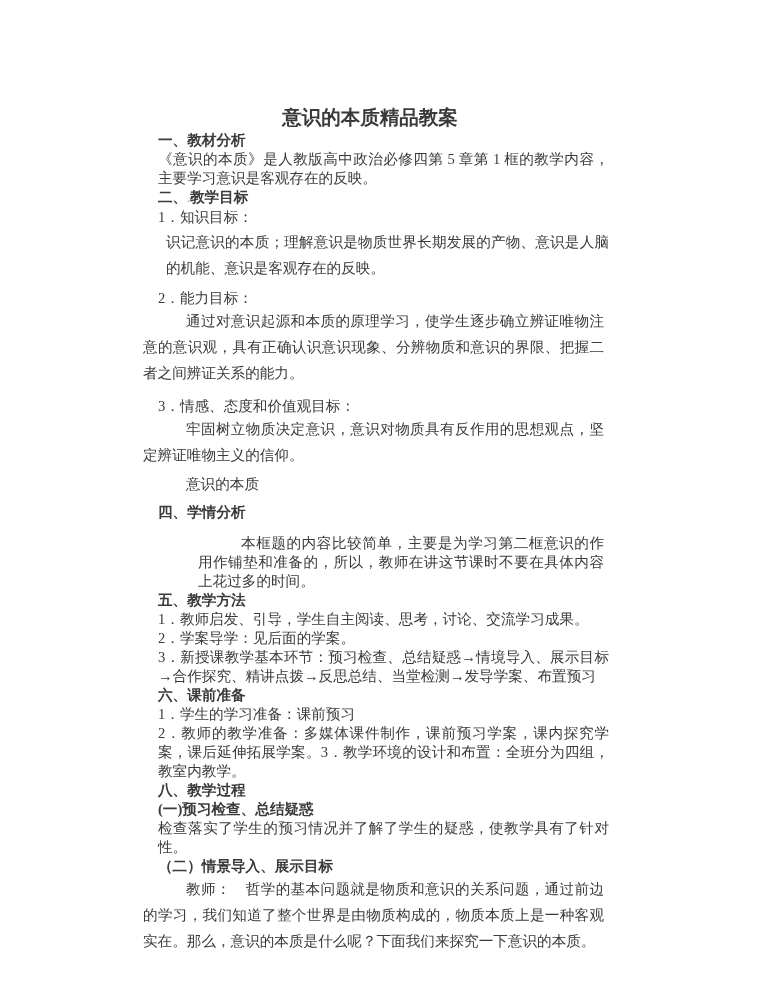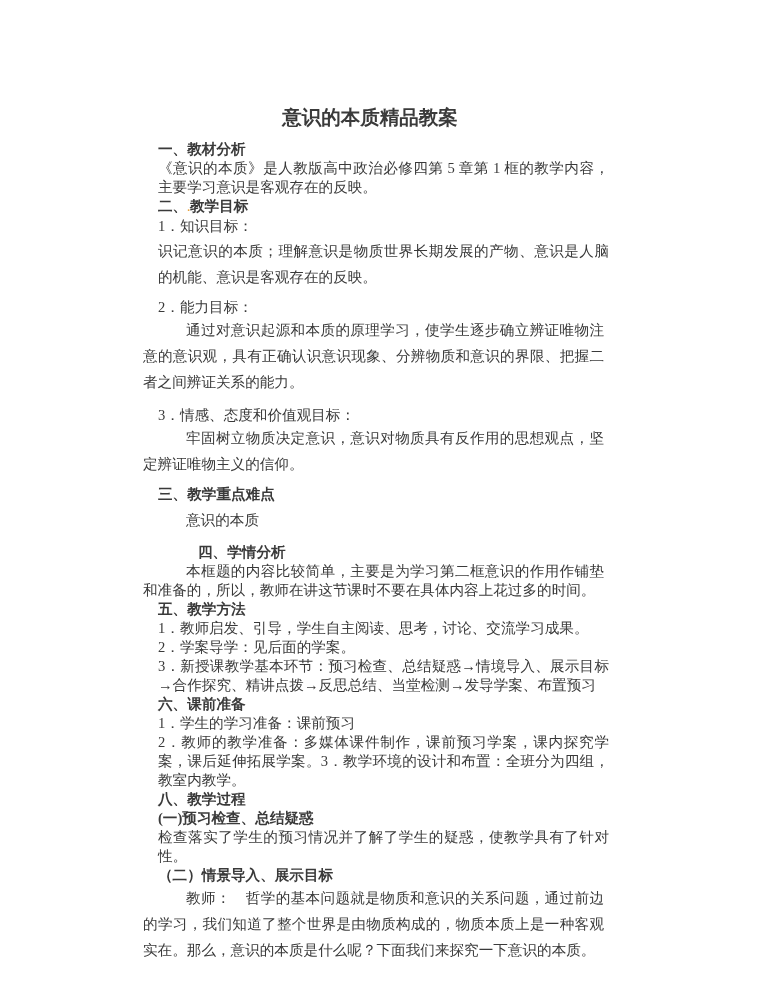--- a/index.html
+++ b/index.html
@@ -39,22 +39,22 @@
     margin-right: 5px;
     text-indent: 43px;
   }
   .doc span.b { font-weight: bold; }
   .doc span.dot {
     color: #E8A23B;
     font-weight: bold;
     font-size: 11px;
   }
   
-  .doc p:nth-of-type(2)  { margin-top: 9px; }
-  .doc p:nth-of-type(6)  { margin-top: 2px; }
+  .doc p:nth-of-type(2)  { }
+  .doc p:nth-of-type(6)  { margin-top: 2px; margin-left: 8px; }
   .doc p:nth-of-type(7)  { margin-top: 8px; }
   .doc p:nth-of-type(9)  { margin-top: 11px; }
   .doc p:nth-of-type(11) { margin-top: 8px; }
   .doc p:nth-of-type(12) { margin-top: 8px; }
   .doc p:nth-of-type(13) { margin-top: 12px; margin-left: 40px; }
 </style>
 </head>
 <body>
 
 <div class="page">
@@ -62,21 +62,20 @@
       <p class="title"><span class="b">意识的本质精品教案</span></p>
       <p class="heading"><span class="b">一、教材分析</span></p>
       <p class="body"><span class="">《意识的本质》是人教版高中政治必修四第 5 章第 1 框的教学内容，主要学习意识是客观存在的反映。</span></p>
       <p class="heading"><span class="b">二、</span><span class="dot">.</span><span class="b">教学目标</span></p>
       <p class="body"><span class="">1．知识目标：</span></p>
       <p class="body onehalf"><span class="">识记意识的本质；理解意识是物质世界长期发展的产物、意识是人脑的机能、意识是客观存在的反映。</span></p>
       <p class="body"><span class="">2．能力目标：</span></p>
       <p class="body onehalf shift"><span class="">通过对意识起源和本质的原理学习，使学生逐步确立辨证唯物注意的意识观，具有正确认识意识现象、分辨物质和意识的界限、把握二者之间辨证关系的能力。</span></p>
       <p class="body"><span class="">3．情感、态度和价值观目标：</span></p>
       <p class="body onehalf shift"><span class="">牢固树立物质决定意识，意识对物质具有反作用的思想观点，坚定辨证唯物主义的信仰。</span></p>
-      <p class="heading"><span class="b">三、教学重点难点</span></p>
       <p class="body ind-left"><span class="">意识的本质</span></p>
       <p class="heading"><span class="b">四、学情分析</span></p>
       <p class="body shift"><span class="">本框题的内容比较简单，主要是为学习第二框意识的作用作铺垫和准备的，所以，教师在讲这节课时不要在具体内容上花过多的时间。</span></p>
       <p class="heading"><span class="b">五、教学方法</span></p>
       <p class="body"><span class="">1．教师启发、引导，学生自主阅读、思考，讨论、交流学习成果。</span></p>
       <p class="body"><span class="">2．学案导学：见后面的学案。</span></p>
       <p class="body"><span class="">3．新授课教学基本环节：预习检查、总结疑惑→情境导入、展示目标→合作探究、精讲点拨→反思总结、当堂检测→发导学案、布置预习</span></p>
       <p class="heading"><span class="b">六、课前准备</span></p>
       <p class="body"><span class="">1．学生的学习准备：课前预习</span></p>
       <p class="body"><span class="">2．教师的教学准备：多媒体课件制作，课前预习学案，课内探究学案，课后延伸拓展学案。3．教学环境的设计和布置：全班分为四组，教室内教学。</span></p>

